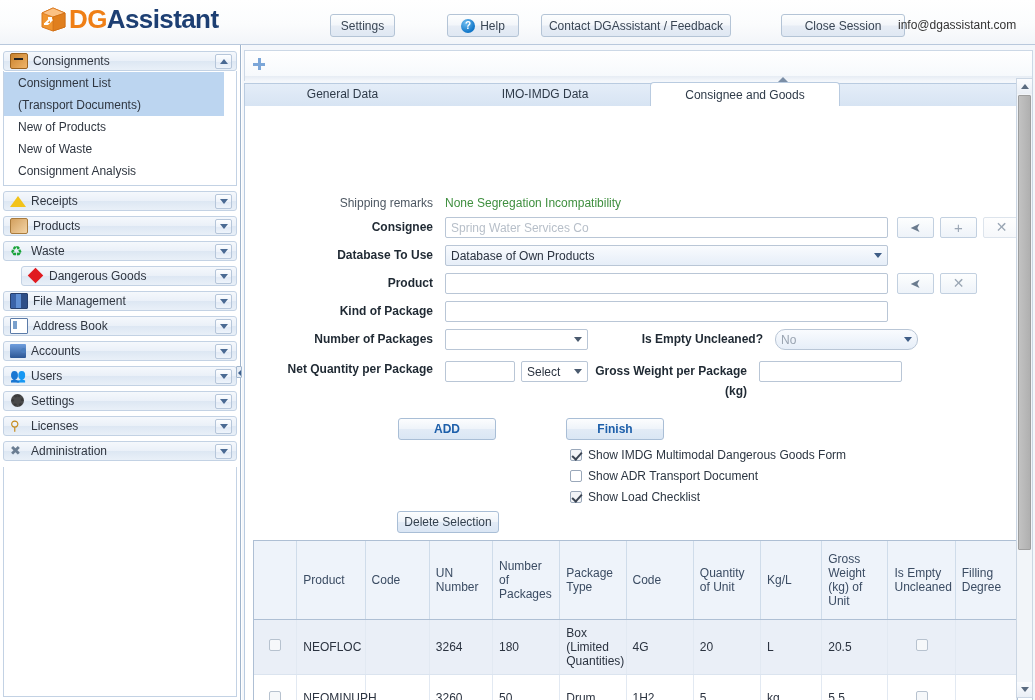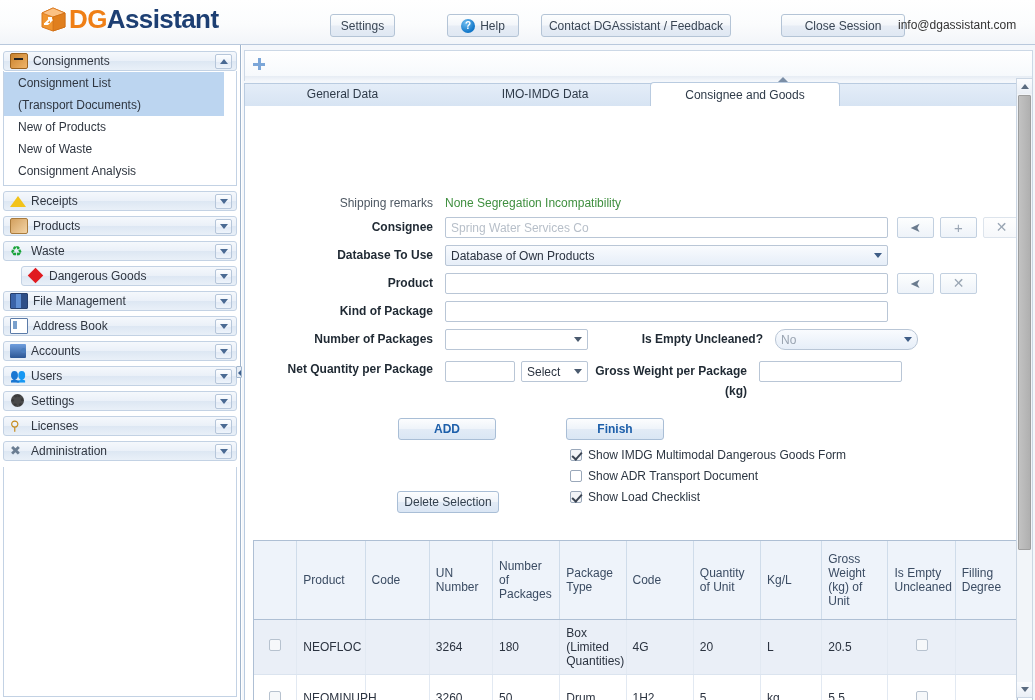--- a/index.html
+++ b/index.html
@@ -516,21 +516,21 @@
       </div>
       <div class="cbrow" style="left:325px;top:363px;">
         <span class="cbox"></span>
         <span>Show ADR Transport Document</span>
       </div>
       <div class="cbrow" style="left:325px;top:384px;">
         <span class="cbox checked"></span>
         <span>Show Load Checklist</span>
       </div>
 
-      <div class="actbtn plain" style="position:absolute;left:152px;top:385px;width:102px;">Delete Selection</div>
+      <div class="actbtn plain" style="position:absolute;left:152px;top:405px;width:102px;">Delete Selection</div>
 
       <div class="grid">
         <table class="g">
           <colgroup>
             <col style="width:42px">
               <col style="width:67px">
               <col style="width:63px">
               <col style="width:62px">
             <col style="width:66px">
               <col style="width:65px">

